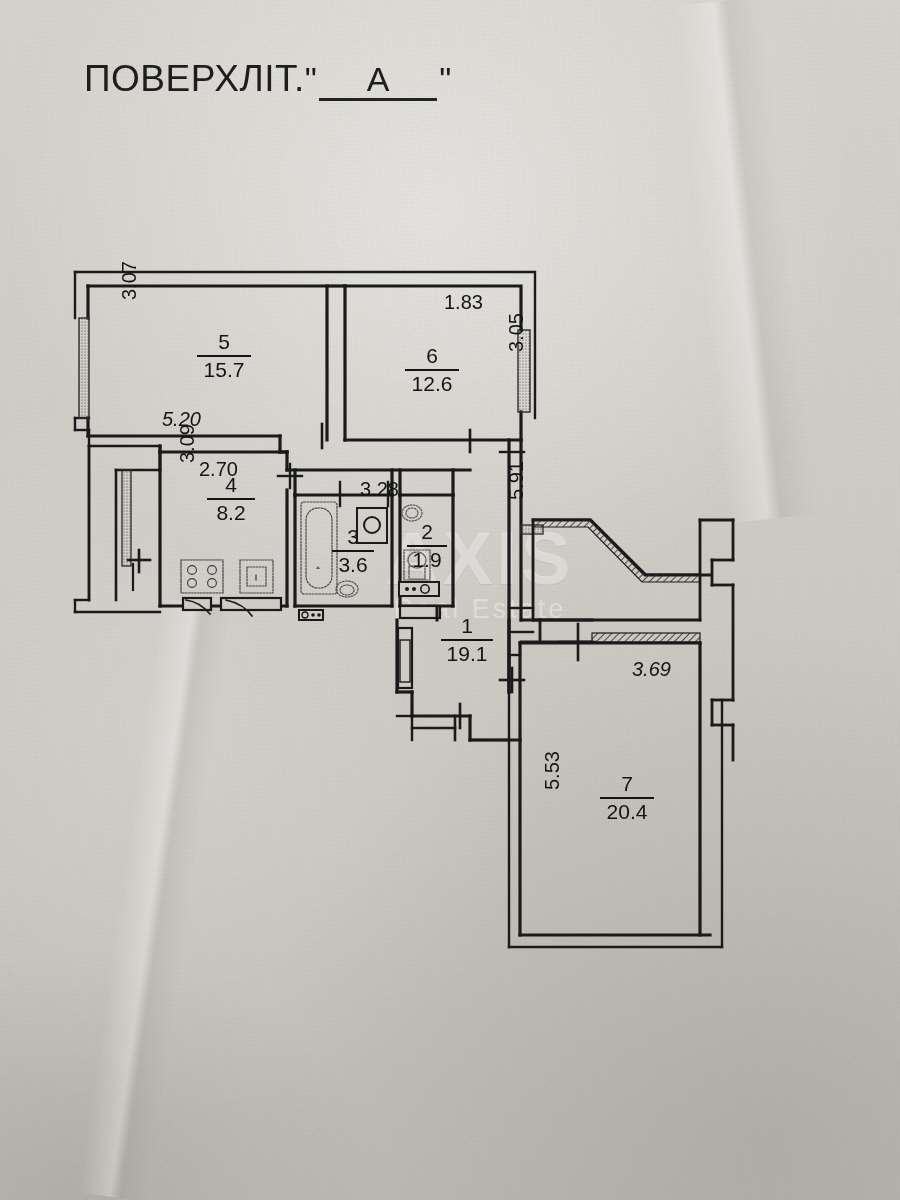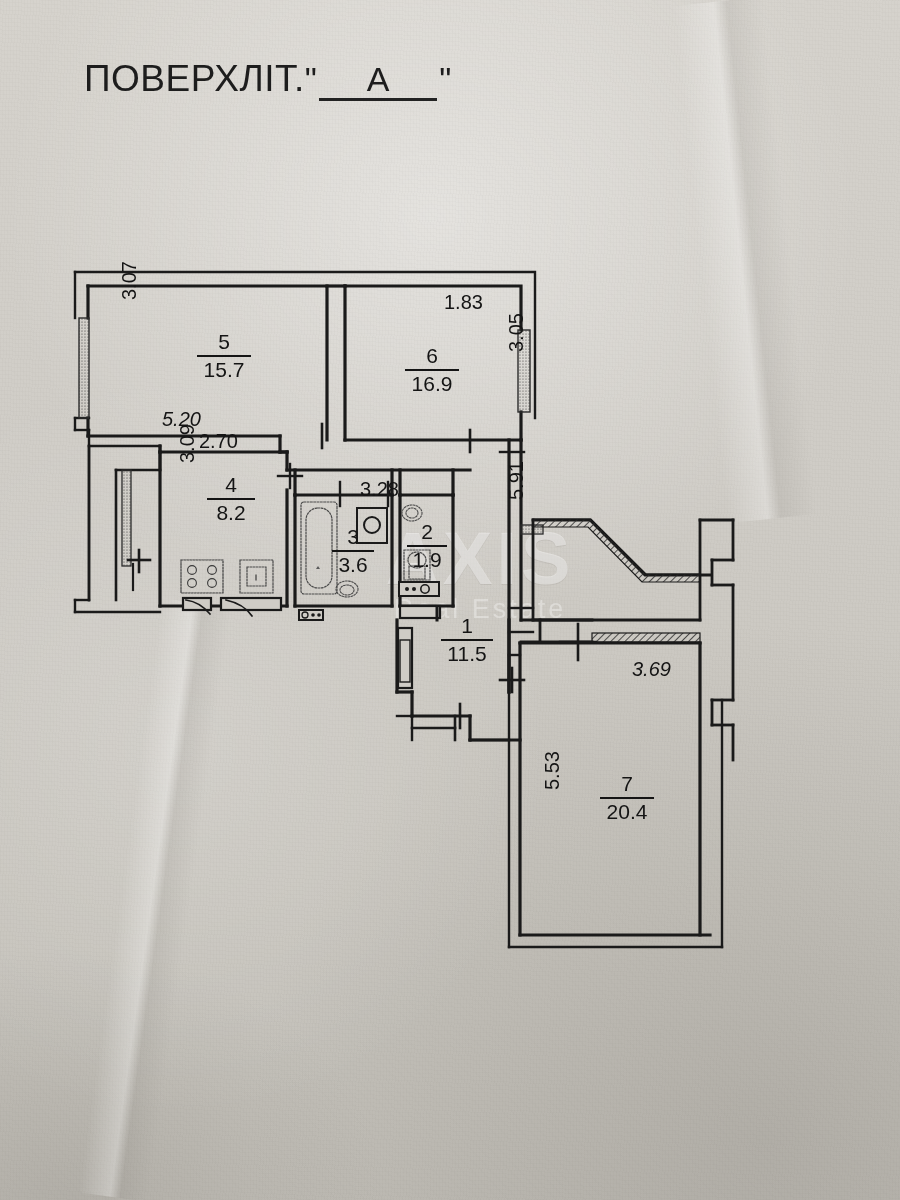--- a/index.html
+++ b/index.html
@@ -436,28 +436,28 @@
     <span>5.20</span>
   </div>
 
   <div class="lbl dim" style="left:444px; top:291px;">
     <span>1.83</span>
   </div>
 
   <div class="roombox" style="left:392px; top:344px; width:80px;">
     <div class="n">6</div>
     <div class="bar" style="width:54px;"></div>
-    <div class="a">16.9</div>
+    <div class="a">12.6</div>
   </div>
 
   <div class="lbl dim" style="left:505px; top:352px; transform: rotate(-90deg); transform-origin: 0 0;">
     <span>3.05</span>
   </div>
 
-  <div class="lbl dim" style="left:199px; top:430px;">
+  <div class="lbl dim" style="left:199px; top:458px;">
     <span>2.70</span>
   </div>
 
   <div class="lbl dim" style="left:176px; top:463px; transform: rotate(-90deg); transform-origin: 0 0;">
     <span>3.09</span>
   </div>
 
   <div class="roombox" style="left:196px; top:473px; width:70px;">
     <div class="n">4</div>
     <div class="bar" style="width:48px;"></div>
@@ -480,21 +480,21 @@
     <div class="a">1.9</div>
   </div>
 
   <div class="lbl dim" style="left:505px; top:500px; transform: rotate(-90deg); transform-origin: 0 0;">
     <span>5.91</span>
   </div>
 
   <div class="roombox" style="left:434px; top:614px; width:66px;">
     <div class="n">1</div>
     <div class="bar" style="width:52px;"></div>
-    <div class="a">11.5</div>
+    <div class="a">19.1</div>
   </div>
 
   <div class="lbl dim" style="left:632px; top:658px;font-style:italic;">
     <span>3.69</span>
   </div>
 
   <div class="lbl dim" style="left:541px; top:790px; transform: rotate(-90deg); transform-origin: 0 0;">
     <span>5.53</span>
   </div>
 

